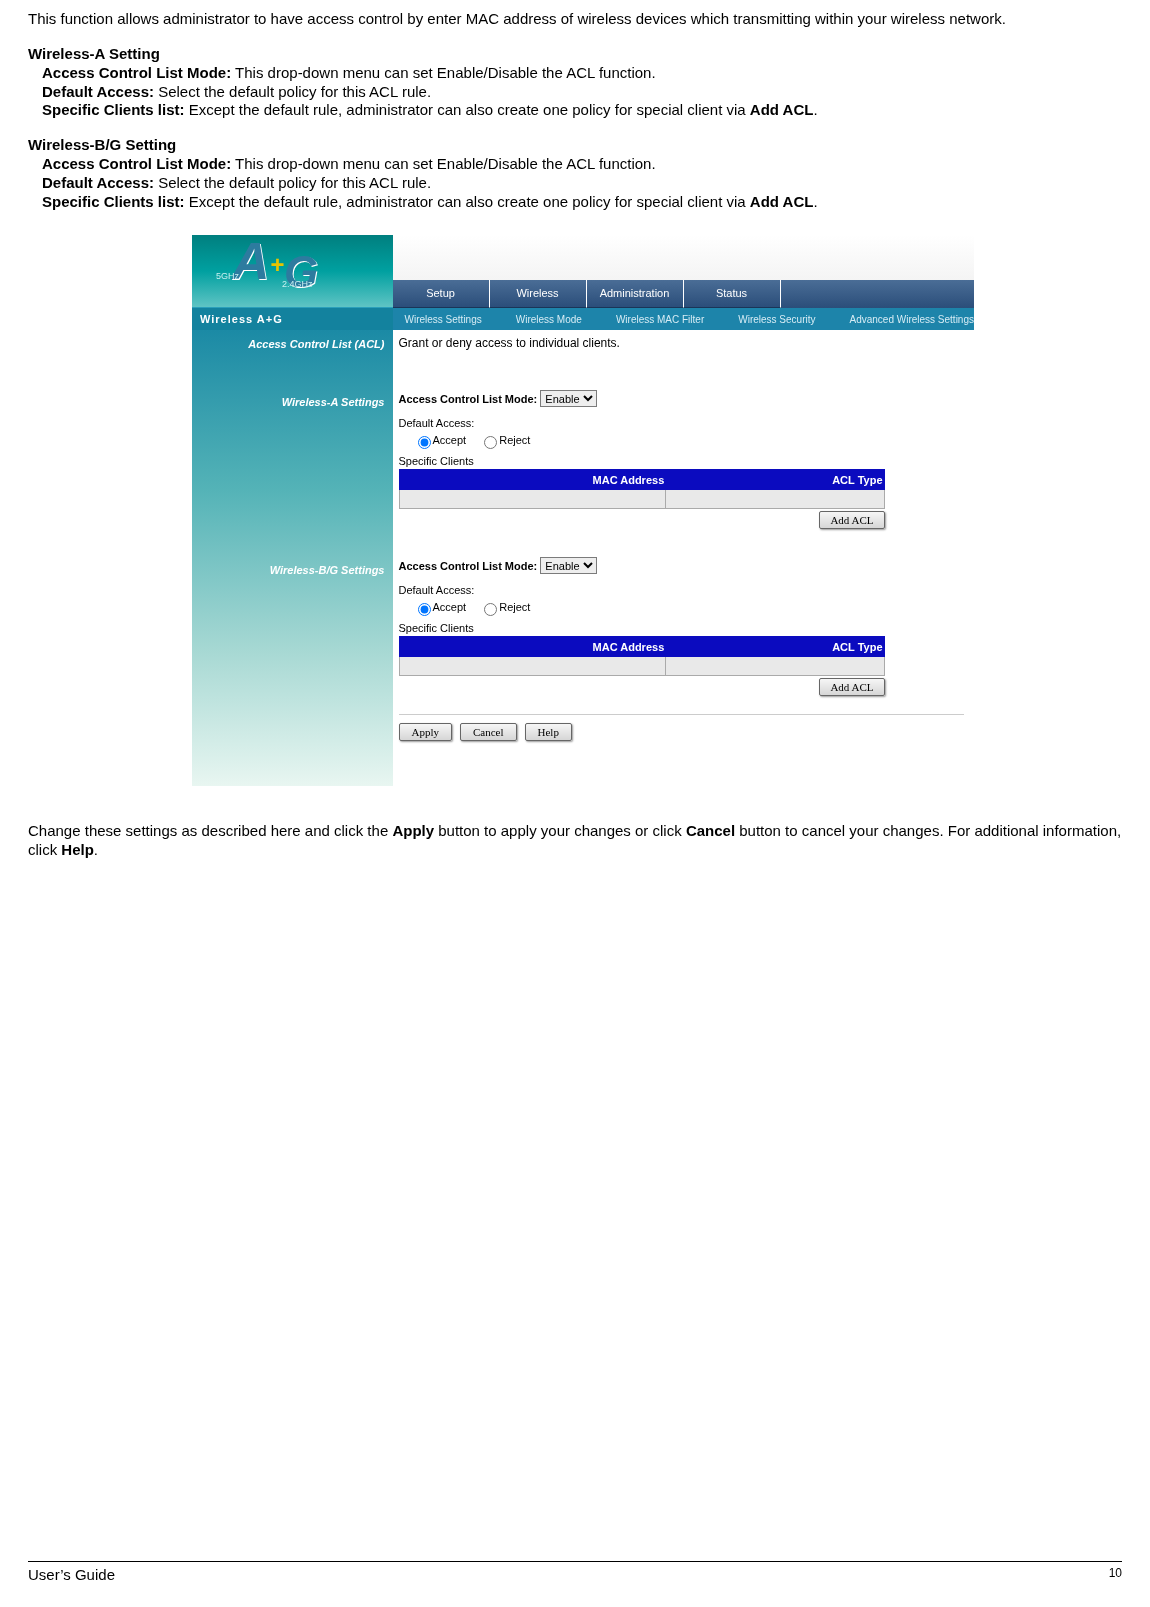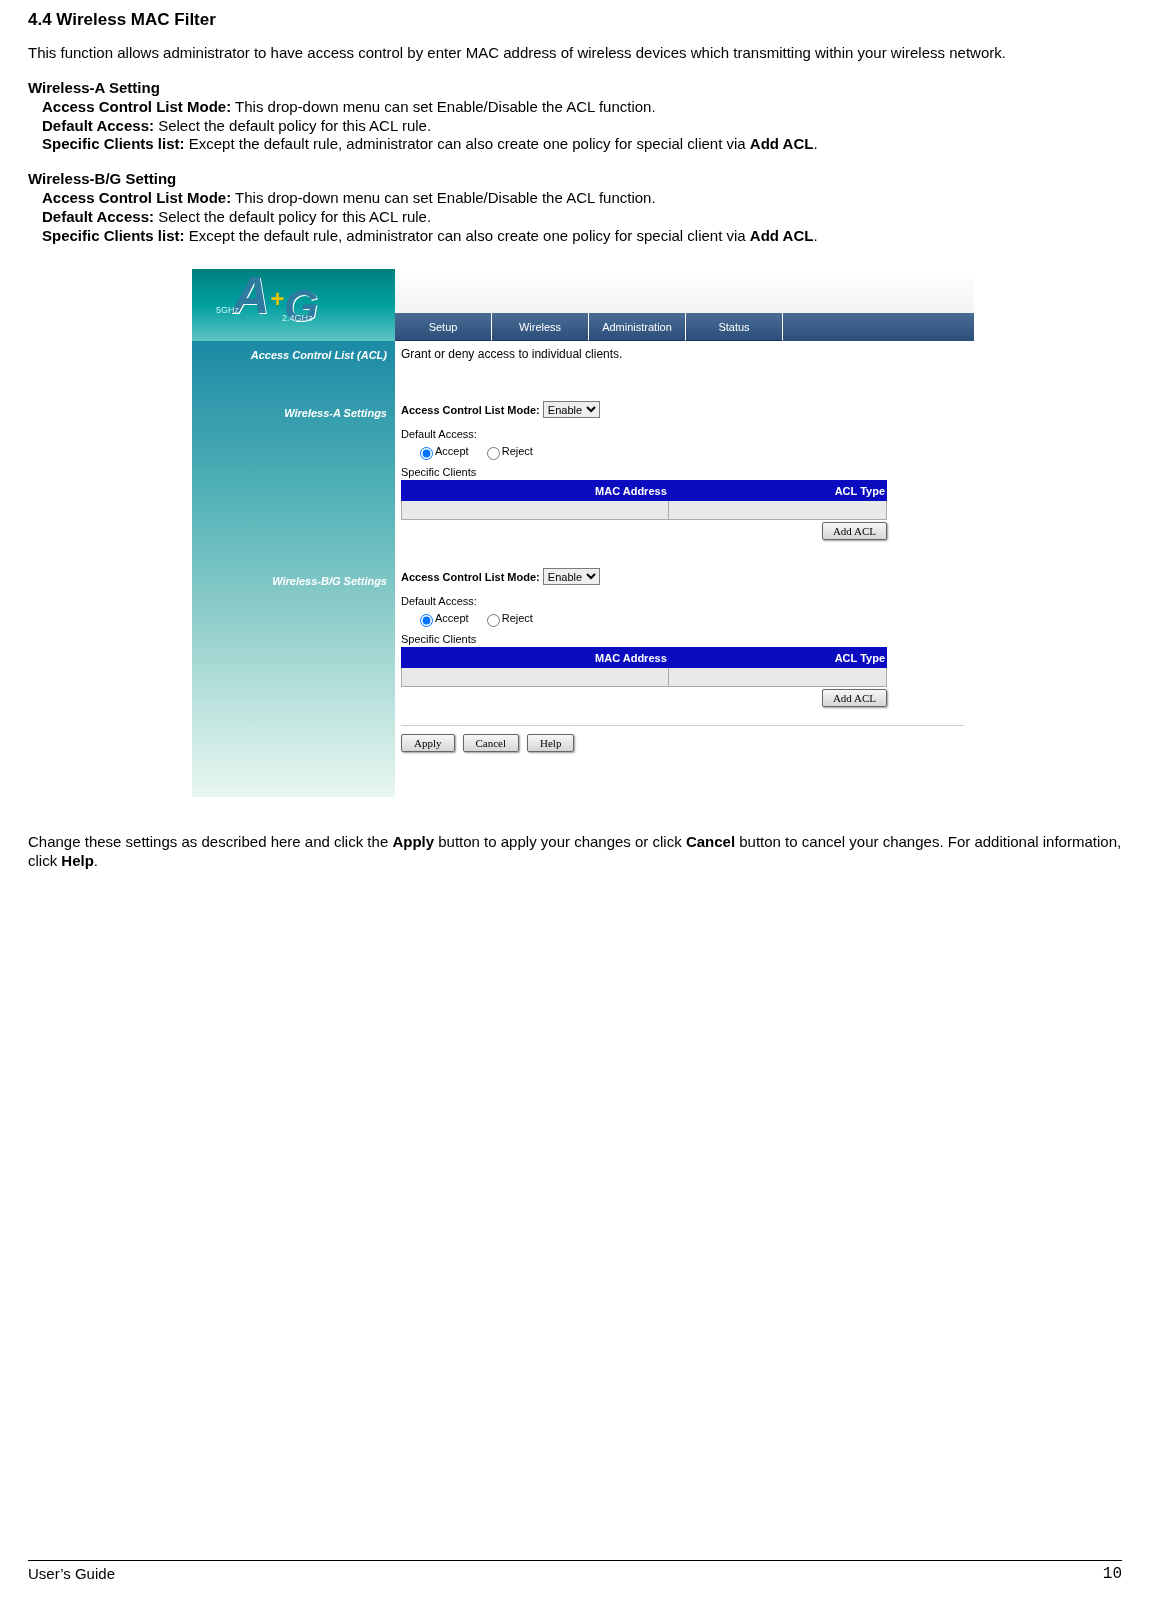--- a/index.html
+++ b/index.html
@@ -190,28 +190,27 @@
   
   .footer {
     position:absolute;
     left:28px; right:28px; bottom:24px;
     border-top:1px solid #000;
     padding-top:4px;
     display:flex;
     justify-content:space-between;
     font-size:15px;
   }
-  .footer .pg { font-size:16px;font-family:Liberation Mono, monospace; }
+  .footer .pg { font-size:12px; }
 </style>
 </head>
 <body>
 
 <div class="page">
 
-  <h3 class="section">4.4 Wireless MAC Filter</h3>
 
   <p class="intro">This function allows administrator to have access control by enter MAC address of wireless devices which transmitting within your wireless network.</p>
 
   <div class="subhead">Wireless-A Setting</div>
   <div class="indent">
     <span class="lbl">Access Control List Mode:</span><span> This drop-down menu can set Enable/Disable the ACL function.</span>
   </div>
   <div class="indent">
     <span class="lbl">Default Access:</span><span> Select the default policy for this ACL rule.</span>
   </div>
@@ -243,20 +242,32 @@
           <span class="logo-5g">5GHz</span>
           <span class="logo-24g">2.4GHz</span>
         </td>
         <td class="navtabs-cell">
           <div class="navtabs">
             <div class="tab">Setup</div>
             <div class="tab">Wireless</div>
             <div class="tab">Administration</div>
             <div class="tab">Status</div>
             <div class="spacer"></div>
+          </div>
+        </td>
+      </tr>
+      <tr class="prodrow">
+        <td class="prod-cell">Wireless A+G</td>
+        <td class="subnav-cell">
+          <div class="subnav">
+            <span>Wireless Settings</span>
+            <span>Wireless Mode</span>
+            <span>Wireless MAC Filter</span>
+            <span>Wireless Security</span>
+            <span>Advanced Wireless Settings</span>
           </div>
         </td>
       </tr>
       <tr class="bodyrow">
         <td class="leftlabel">
           <div class="sl">Access Control List (ACL)</div>
           <div class="sl big sl2">Wireless-A Settings</div>
           <div class="sl sl2" style="padding-top:146px;">Wireless-B/G Settings</div>
           <div style="height:200px;"></div>
         </td>

